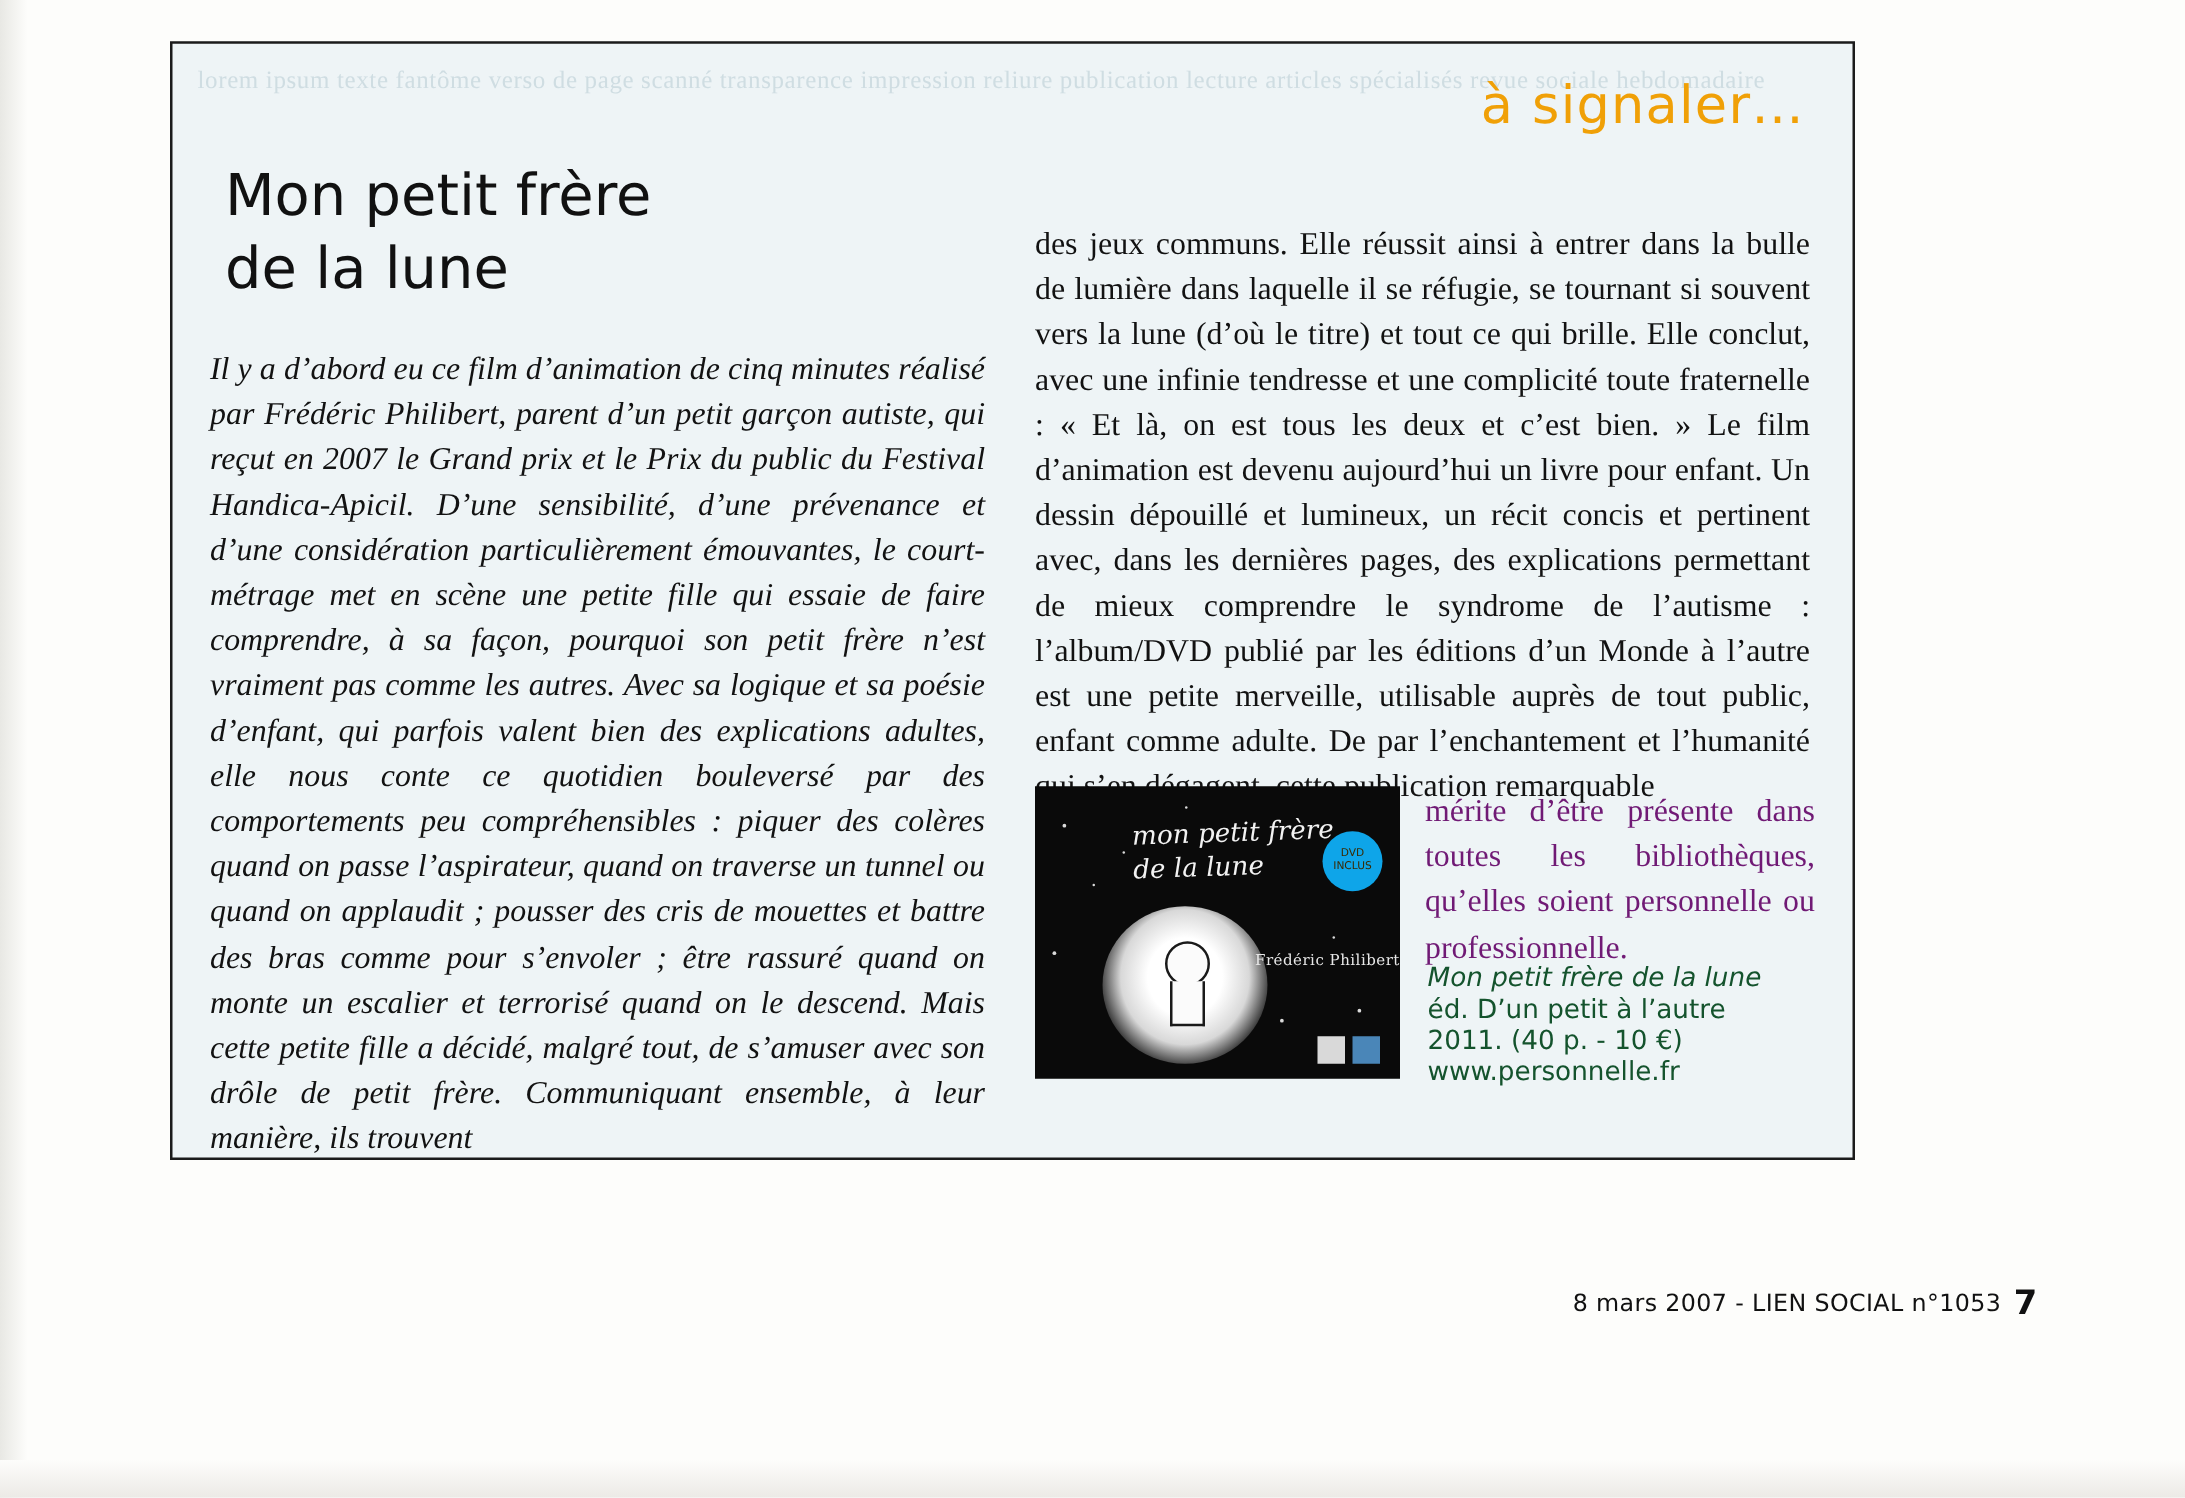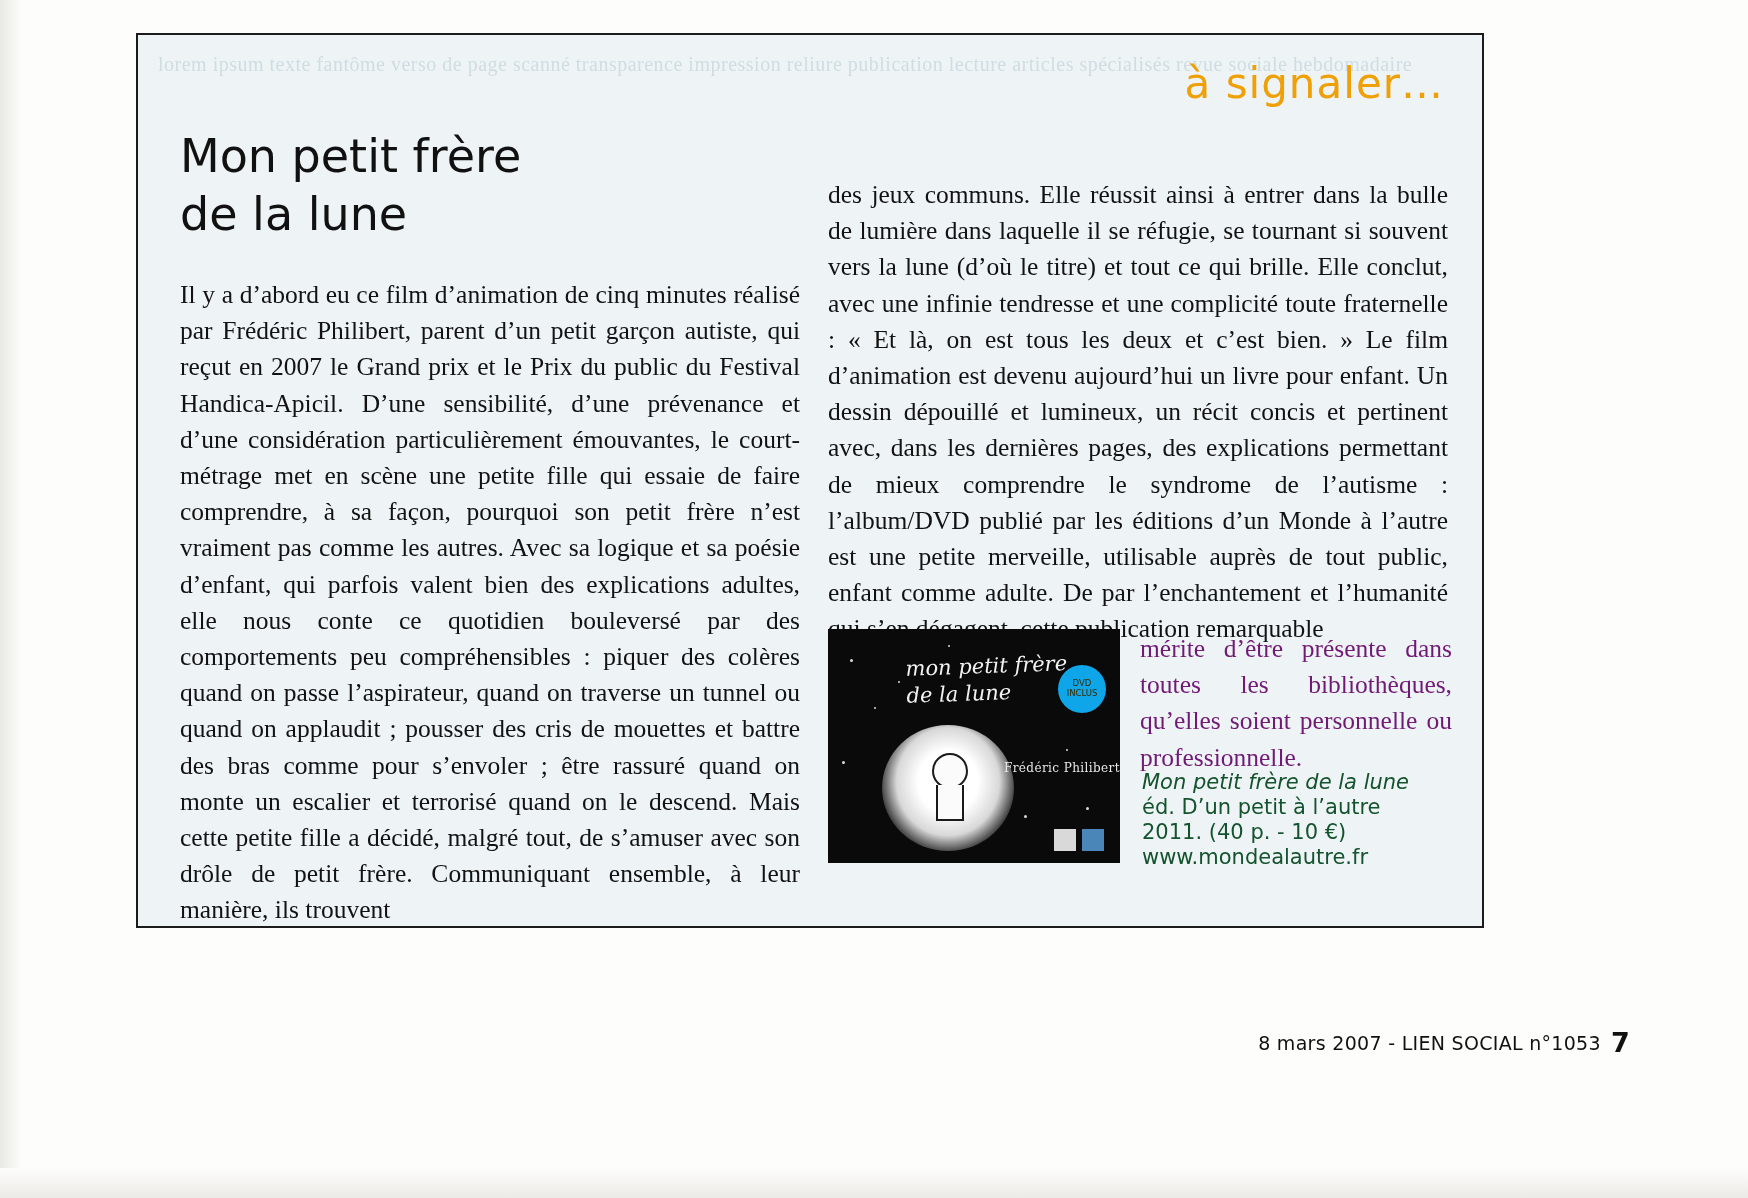--- a/index.html
+++ b/index.html
@@ -90,23 +90,24 @@
     position: absolute;
     font-family: "Liberation Serif", serif;
     font-size: 25.5px;
     line-height: 36.2px;
     color: #121212;
     text-align: justify;
   }
   .col p { margin: 0; }
 
   .col-left {
-    left: 42px;
+    left: 30px;
     top: 242px;
     width: 620px;
+    font-style: italic;
   }
 
   .col-right {
     left: 690px;
     top: 142px;
     width: 620px;
   }
 
   
   .cover {
@@ -301,21 +302,21 @@
         </div>
       </div>
     </div>
 
     <div class="sidenote">mérite d’être présente dans toutes les bibliothèques, qu’elles soient personnelle ou professionnelle.</div>
 
     <div class="refblock">
       <div class="it">Mon petit frère de la lune</div>
       <div>éd. D’un petit à l’autre</div>
       <div>2011. (40 p. - 10 €)</div>
-      <div>www.mondealautre.fr</div>
+      <div>www.personnelle.fr</div>
     </div>
 
   </div>
 
   <div class="footer">
     <span>8 mars 2007 - LIEN SOCIAL n°1053</span><span class="pageno">7</span>
   </div>
 
 </div>
 

